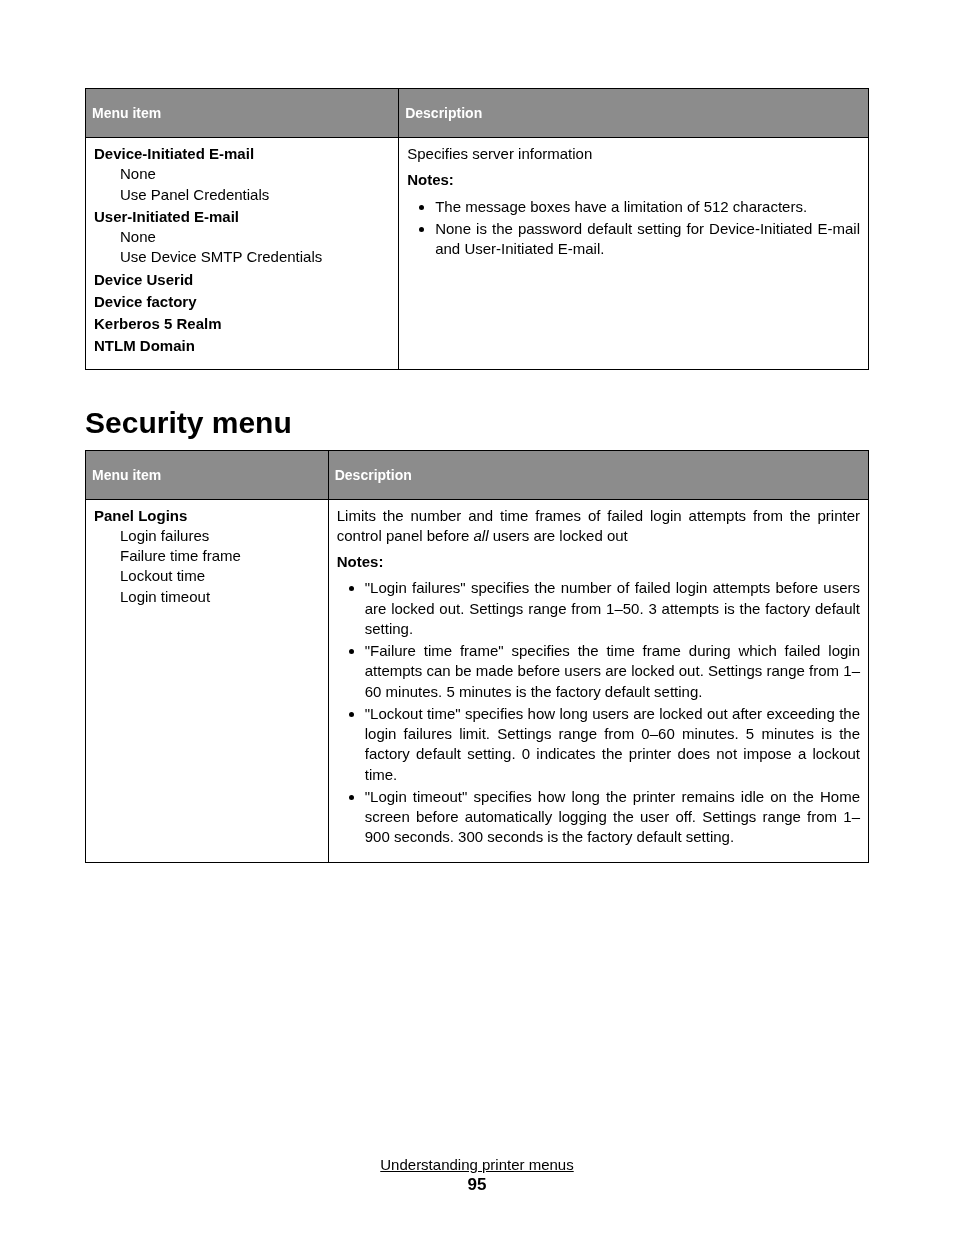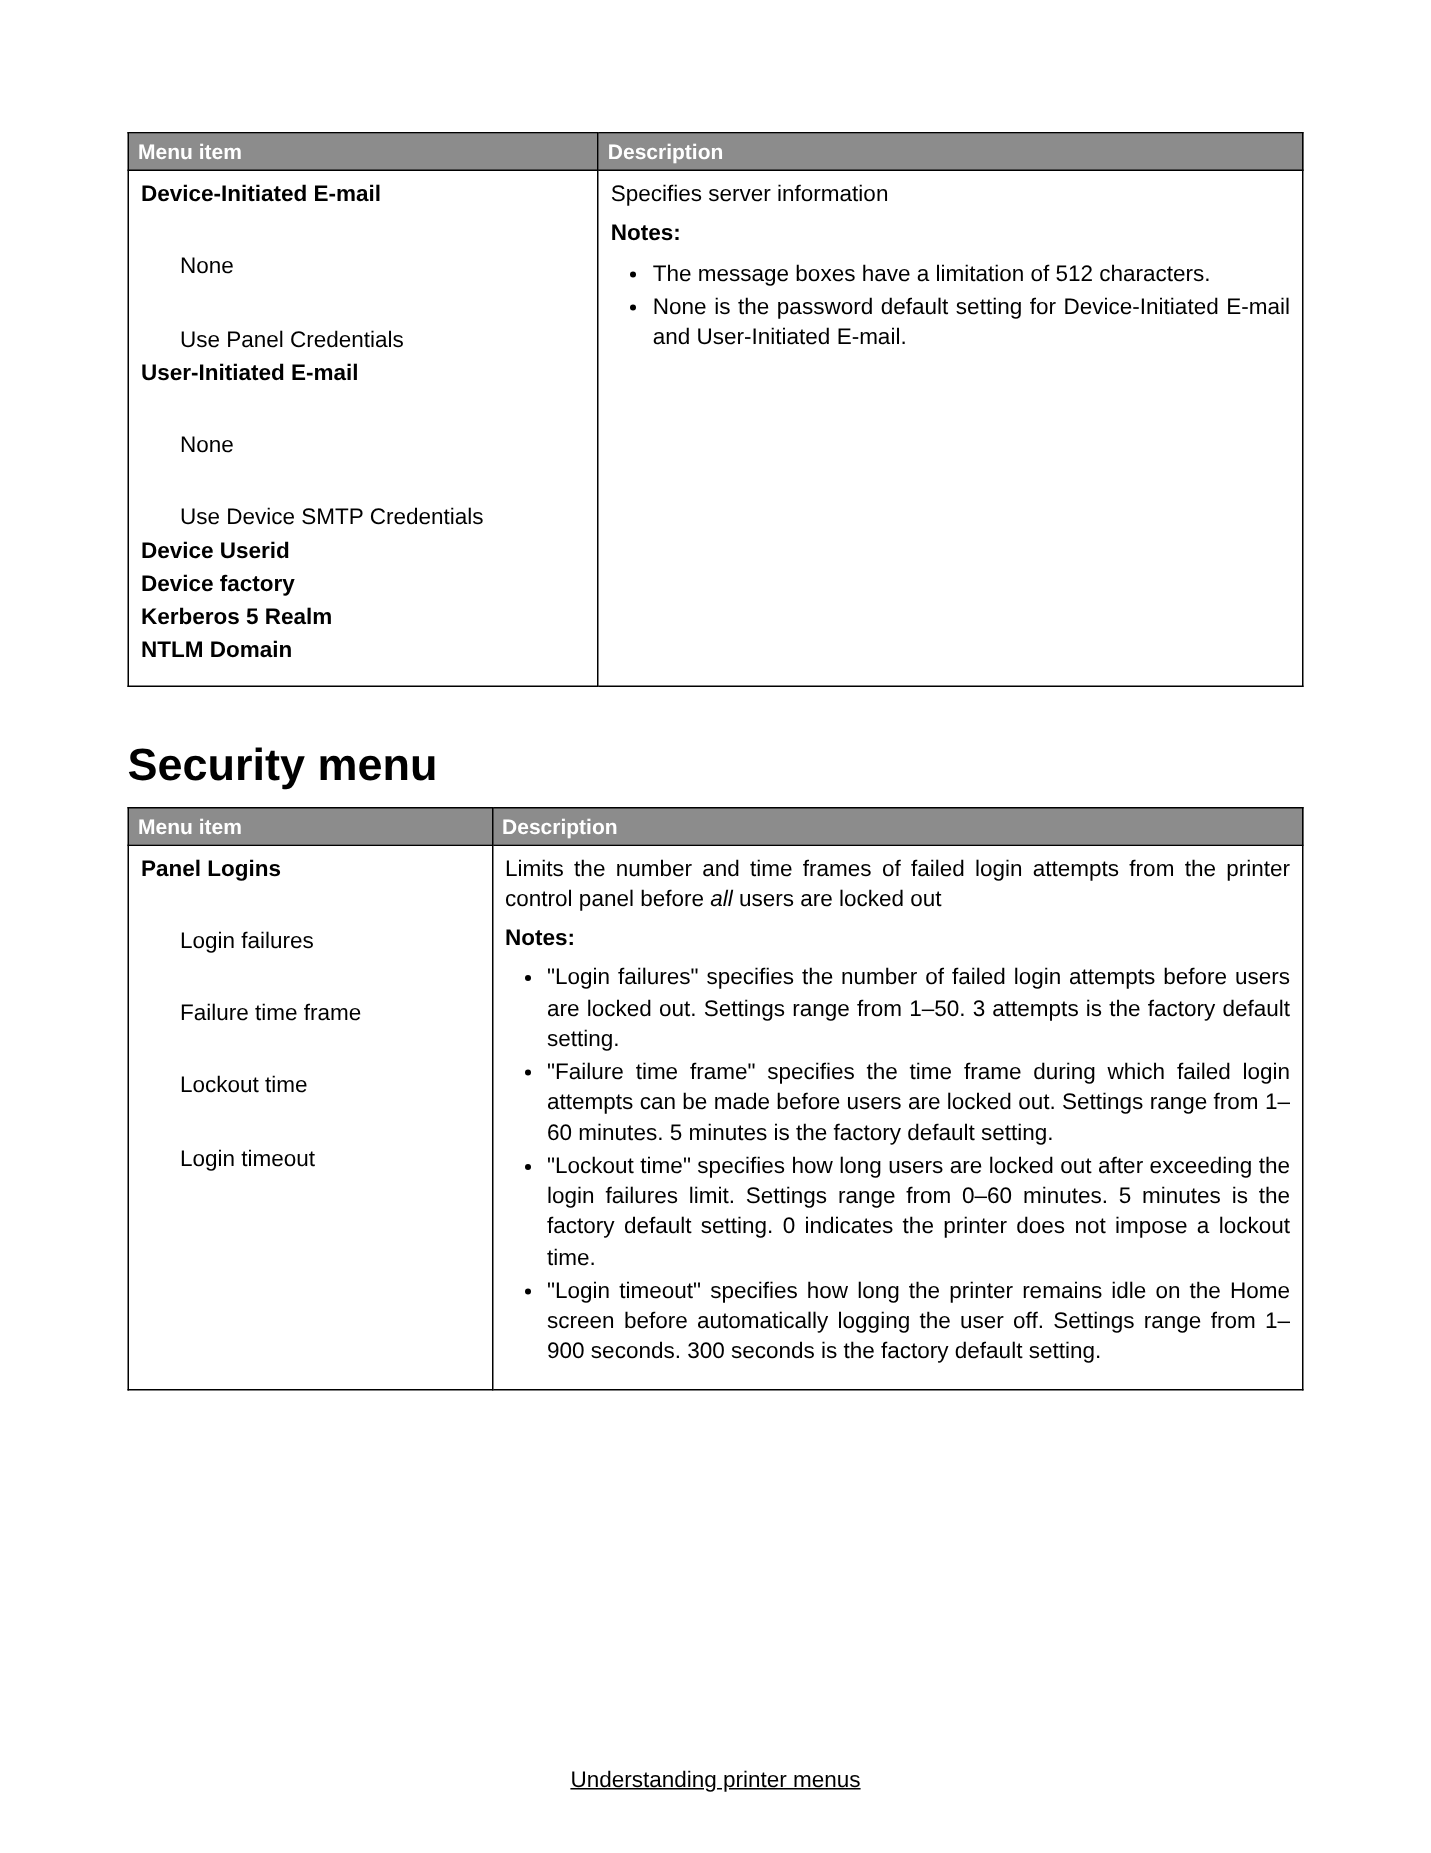--- a/index.html
+++ b/index.html
@@ -20,37 +20,37 @@
     border-collapse: collapse;
     width: 100%;
     border: 1.5px solid #000;
   }
   table.menu-table th {
     background: #8c8c8c;
     color: #fff;
     text-align: left;
     font-weight: bold;
     font-size: 14px;
-    padding: 4px 6px;
+    padding: 16px 6px;
     border: 1.5px solid #000;
   }
   table.menu-table td {
     vertical-align: top;
     padding: 6px 8px 10px 8px;
     border: 1.5px solid #000;
     font-size: 15px;
     line-height: 1.35;
   }
   .t1-col1 { width: 40%; }
   .t1-col2 { width: 60%; }
   .t2-col1 { width: 31%; }
   .t2-col2 { width: 69%; }
   .bold { font-weight: bold; }
   .menu-group { margin-bottom: 2px; }
-  .sub-option { padding-left: 26px; margin-top: 28px; }
+  .sub-option { padding-left: 26px; }
   ul.dots {
     margin: 4px 0 4px 0;
     padding-left: 28px;
   }
   ul.dots li {
     margin: 2px 0;
     text-align: justify;
   }
   h1.section-title {
     font-size: 30px;
@@ -144,15 +144,16 @@
             <li>"Lockout time" specifies how long users are locked out after exceeding the login failures limit. Settings range from 0–60 minutes. 5 minutes is the factory default setting. 0 indicates the printer does not impose a lockout time.</li>
             <li>"Login timeout" specifies how long the printer remains idle on the Home screen before automatically logging the user off. Settings range from 1–900 seconds. 300 seconds is the factory default setting.</li>
           </ul>
         </td>
       </tr>
     </tbody>
   </table>
 
   <div class="footer">
     <div class="footer-title">Understanding printer menus</div>
+    <div class="footer-page">95</div>
   </div>
 
 </div>
 
 </body></html>

